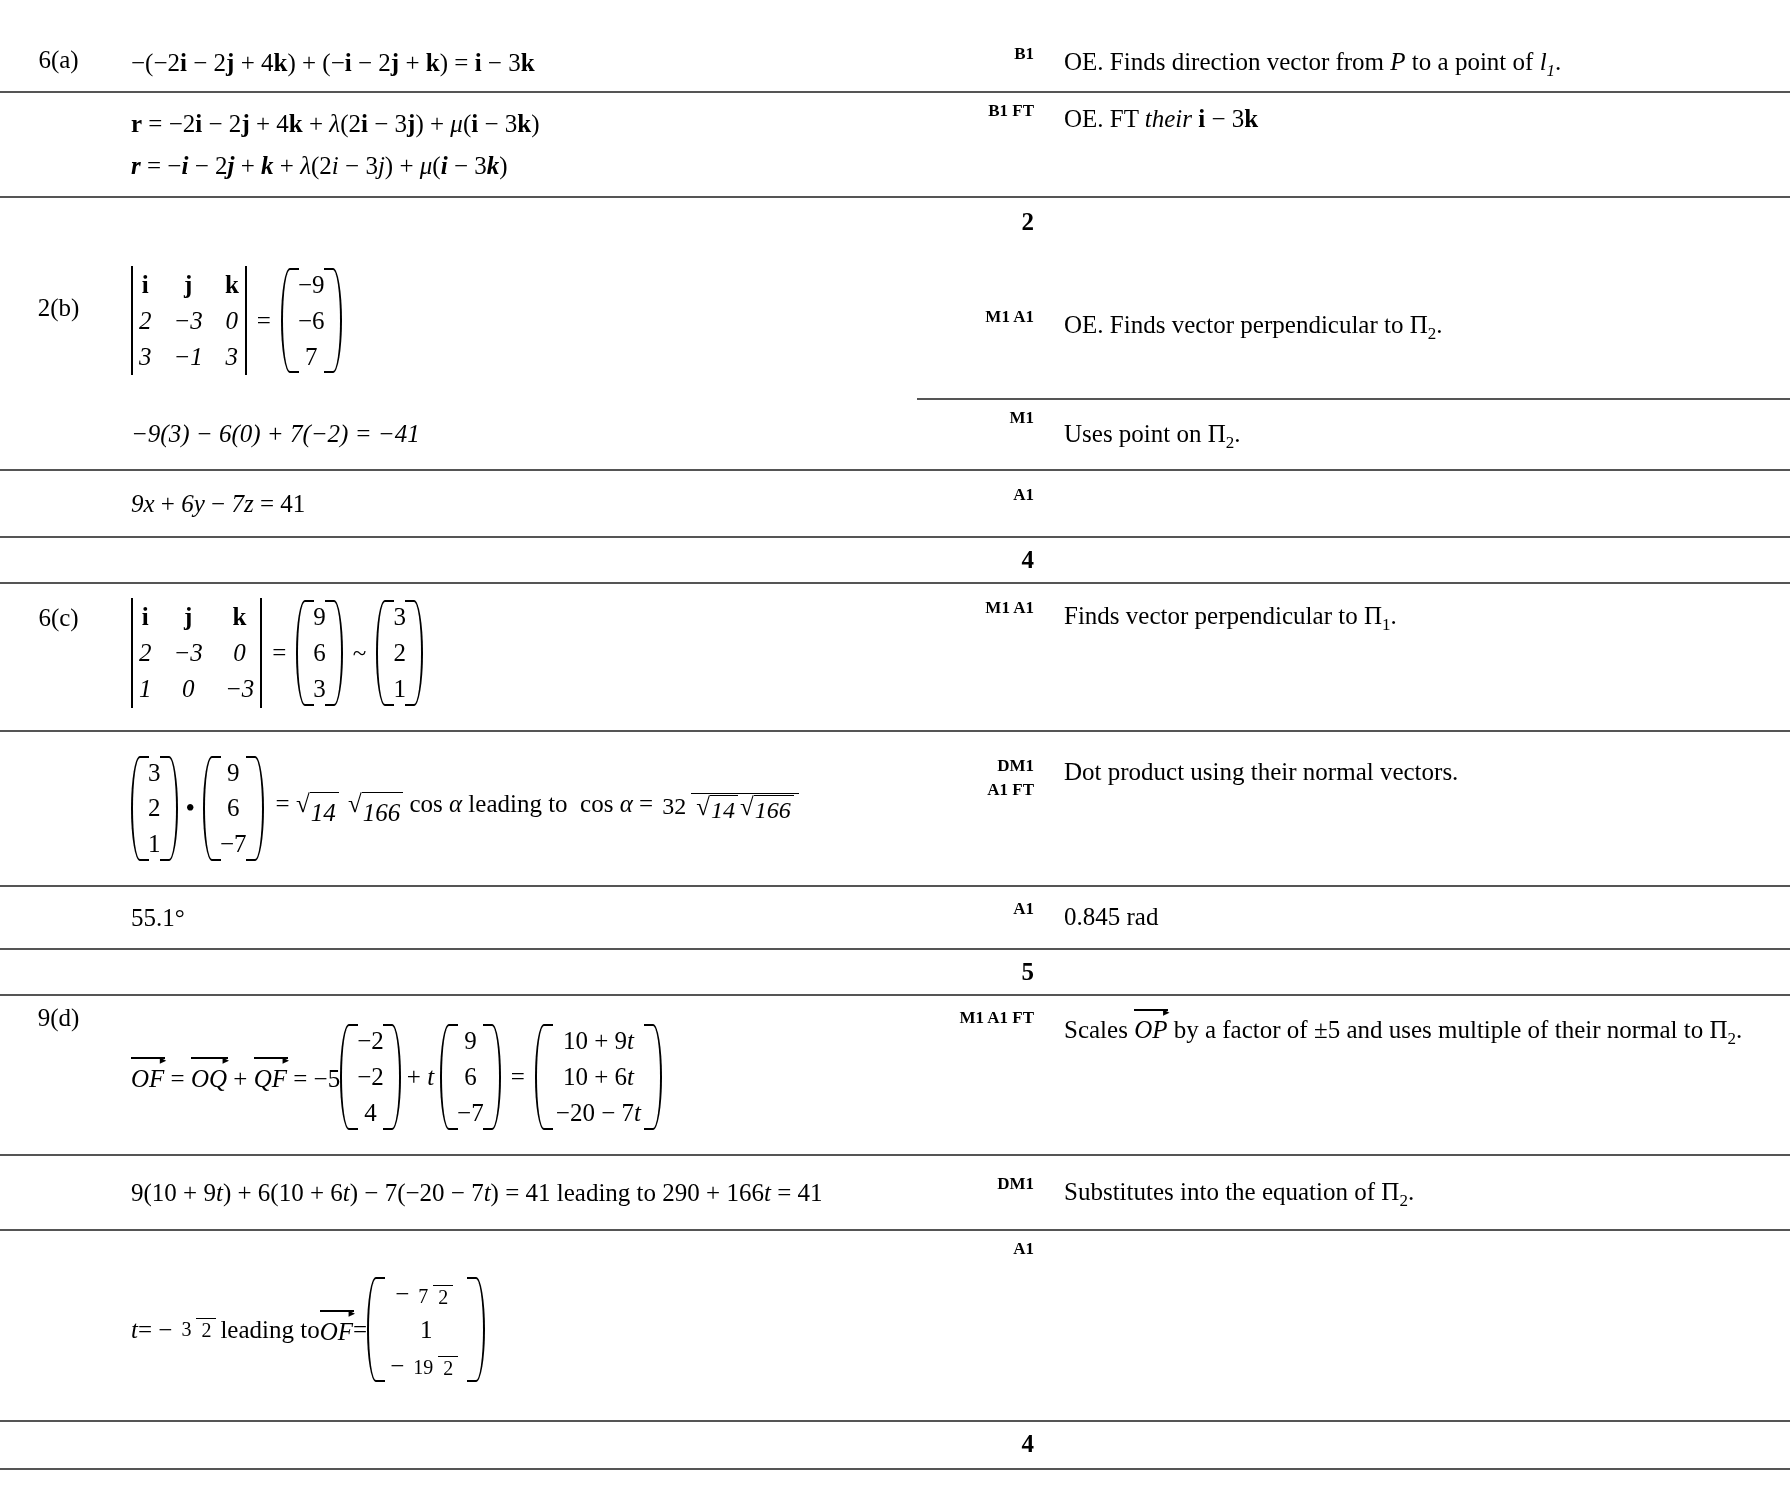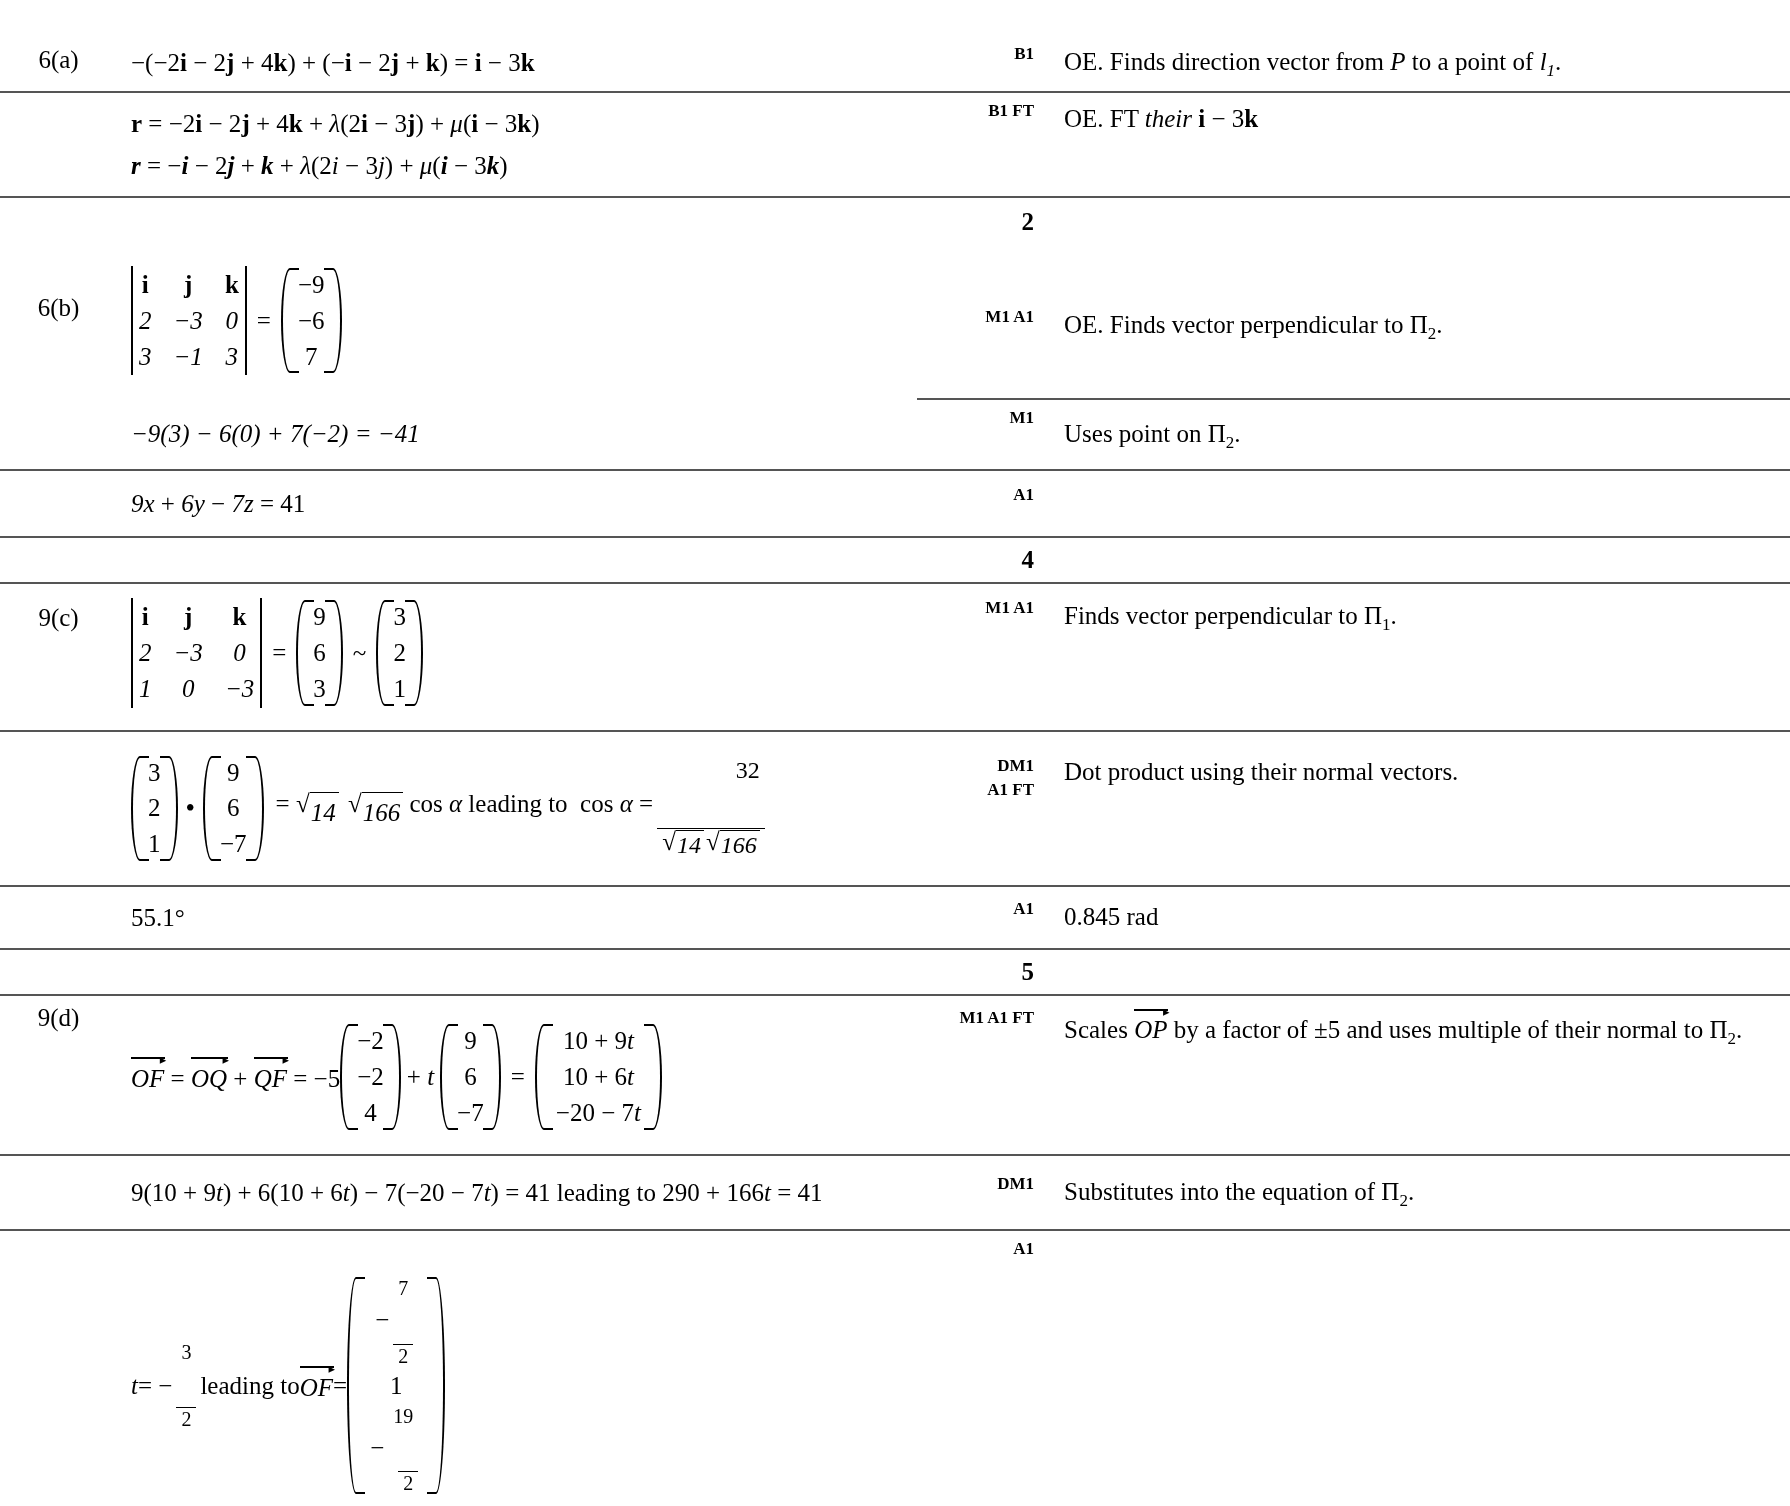--- a/index.html
+++ b/index.html
@@ -132,27 +132,26 @@
   .paren > .pl::before { left: 0; border-right: 0; border-top-right-radius: 0; border-bottom-right-radius: 0; }
   .paren > .pr::before { right: 0; border-left: 0; border-top-left-radius: 0; border-bottom-left-radius: 0; }
 
   .eqsign { padding: 0 10px; font-style: normal; }
   .tilde  { padding: 0 10px; font-style: normal; }
   .dotop  { padding: 0 8px; font-style: normal; font-size: 27px; }
 
   
   .frac {
     display: inline-flex;
-    flex-direction: column;
-    align-items: flex-end;
+    flex-direction: row;
+    align-items: flex-start;
     vertical-align: middle;
     margin: 0 4px;
     font-size: 24px;
     line-height: 1.12;
-    gap: 44px;
   }
   .frac .num { padding: 0 5px; }
   .frac .den { padding: 0 5px; border-top: 1.7px solid #000; }
   .frac.small { font-size: 20px; }
 
   
   .sqrt { display: inline-flex; align-items: flex-start; font-style: normal; }
   .sqrt .rad { font-size: 25px; line-height: 1; }
   .sqrt .body {
     border-top: 1.6px solid #000;
@@ -234,21 +233,21 @@
     <td class="vr-left">
       <div class="cell mark">B1 FT</div>
     </td>
     <td class="vr-left">
       <div class="cell note">OE. FT <span class="ital">their</span> <span class="bvec">i</span> − 3<span class="bvec">k</span></div>
     </td>
   </tr>
 
   <tr class="r none">
     <td rowspan="2">
-      <div class="cell qlabel mid" style="padding-top:96px;">6(b)</div>
+      <div class="cell qlabel mid" style="padding-top:96px;">2(b)</div>
     </td>
     <td rowspan="2" class="vr-left">
       <div class="cell work" style="padding-top:68px;padding-bottom:24px;">
         <span class="matwrap">
           <span class="det">
             <span class="hdr">i</span>
             <span class="hdr">j</span>
             <span class="hdr">k</span>
             <span class="ital">2</span>
             <span class="ital">−3</span>
@@ -329,21 +328,21 @@
     <td class="vr-left">
       <div class="cell total" style="padding-top:8px;">4</div>
     </td>
     <td class="vr-left">
       <div class="cell note"></div>
     </td>
   </tr>
 
   <tr class="r">
     <td>
-      <div class="cell qlabel" style="padding-top:20px;">9(c)</div>
+      <div class="cell qlabel" style="padding-top:20px;">6(c)</div>
     </td>
     <td class="vr-left">
       <div class="cell work" style="padding-top:14px;padding-bottom:22px;">
         <span class="matwrap">
           <span class="det">
             <span class="hdr">i</span>
             <span class="hdr">j</span>
             <span class="hdr">k</span>
             <span class="ital">2</span>
             <span class="ital">−3</span>

